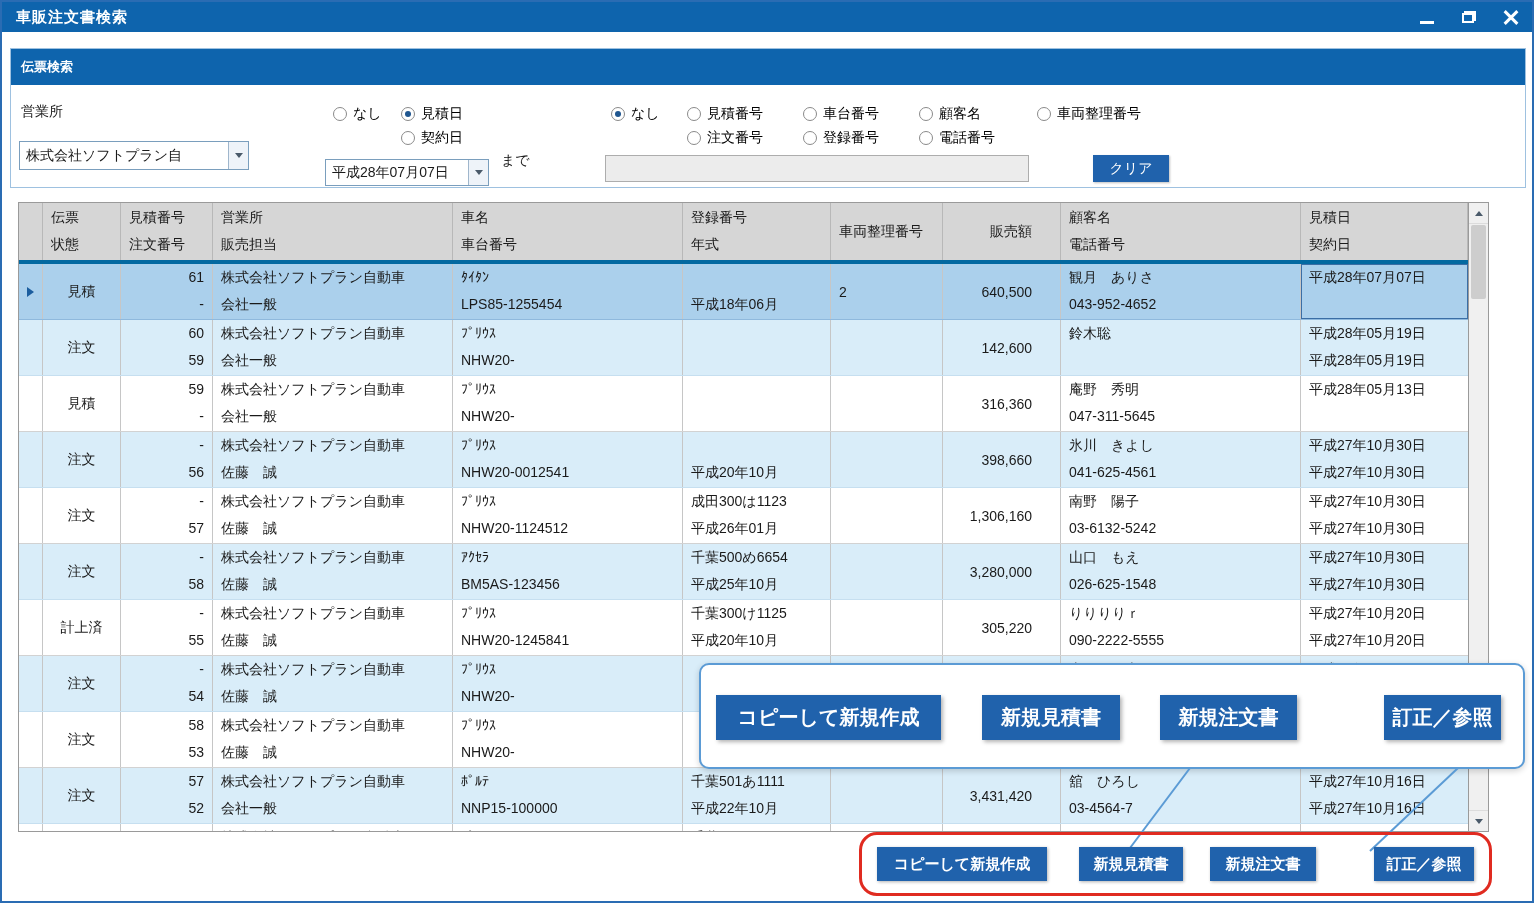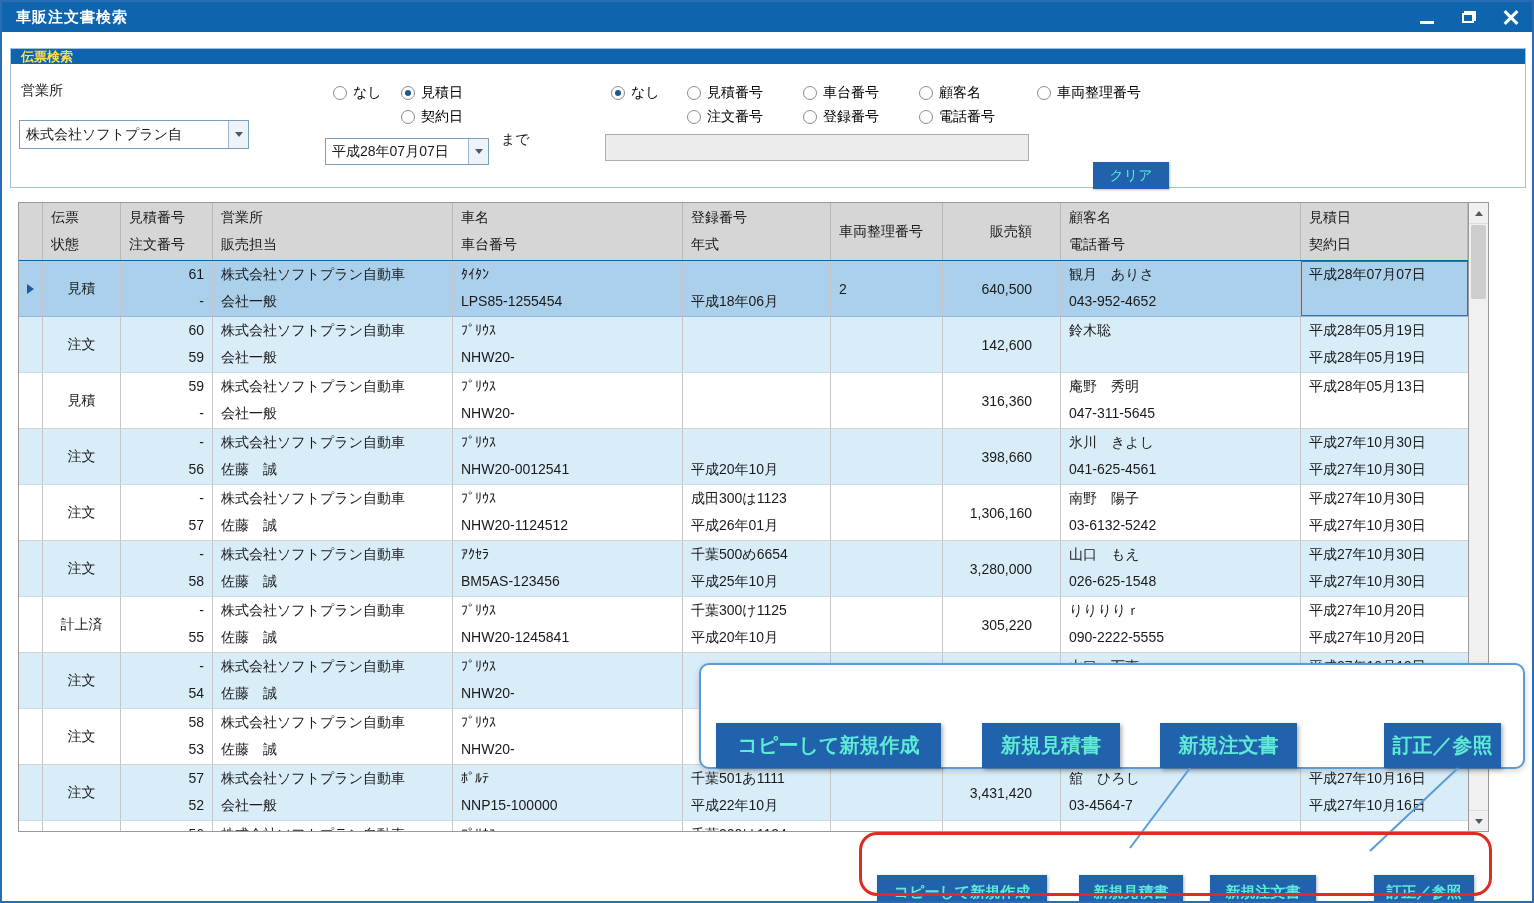--- a/index.html
+++ b/index.html
@@ -16,39 +16,39 @@
   .icon-restore::before{content:"";position:absolute;right:0;top:0;width:8px;height:6px;border:2px solid #fff;}
   .icon-restore::after{content:"";position:absolute;left:0;bottom:0;width:8px;height:6px;border:2px solid #fff;background:#0e64ad;}
   .icon-close{position:relative;width:16px;height:16px;}
   .icon-close::before,.icon-close::after{content:"";position:absolute;left:-1px;top:7px;width:18px;height:3px;background:#fff;}
   .icon-close::before{transform:rotate(45deg);}
   .icon-close::after{transform:rotate(-45deg);}
 
   
   .search-panel{position:absolute;left:8px;top:46px;width:1516px;height:140px;box-sizing:border-box;
     border:1px solid #9ec1e0;background:#fff;}
-  .panel-header{height:15px;background:#0e64ad;color:#fde047;font-size:13px;font-weight:bold;display:flex;align-items:center;padding-left:10px;box-sizing:border-box;}
+  .panel-header{height:36px;background:#0e64ad;color:#ffffff;font-size:13px;font-weight:bold;display:flex;align-items:center;padding-left:10px;box-sizing:border-box;}
   .panel-body{position:relative;height:110px;}
   .field-label{position:absolute;font-size:14px;color:#222;}
   .combo{position:absolute;box-sizing:border-box;border:1px solid #7a9ebd;background:#fff;display:flex;align-items:stretch;font-size:14px;cursor:default;}
   .combo .combo-text{flex:1;padding:0 6px;display:flex;align-items:center;white-space:nowrap;overflow:hidden;}
   .combo .combo-arrow{width:19px;border-left:1px solid #9fb6cc;background:#eef3f9;display:flex;align-items:center;justify-content:center;}
   .tri-down{width:0;height:0;border-left:4px solid transparent;border-right:4px solid transparent;border-top:5px solid #4a5a6a;}
   .tri-up{width:0;height:0;border-left:4px solid transparent;border-right:4px solid transparent;border-bottom:5px solid #4a5a6a;}
   .radio{position:absolute;display:inline-flex;align-items:center;gap:6px;font-size:14px;color:#000000;cursor:default;}
   .radio .dot{width:14px;height:14px;box-sizing:border-box;border:1px solid #8a8a8a;border-radius:50%;background:#fff;position:relative;flex:0 0 auto;}
   .radio.checked .dot::after{content:"";position:absolute;left:3px;top:3px;width:6px;height:6px;border-radius:50%;background:#20568f;}
   .keyword-input{position:absolute;box-sizing:border-box;border:1px solid #adadad;background:#ececec;font-size:14px;padding:0 6px;font-family:inherit;}
-  .btn-blue{background:#2062ac;color:#5eead4;border:none;display:flex;align-items:center;justify-content:center;cursor:pointer;font-family:inherit;box-sizing:border-box;margin-top:28px;}
+  .btn-blue{background:#2062ac;color:#ffffff;border:none;display:flex;align-items:center;justify-content:center;cursor:pointer;font-family:inherit;box-sizing:border-box;}
   .btn-clear{position:absolute;left:1082px;top:70px;width:76px;height:27px;font-size:14px;box-shadow:1px 1px 2px rgba(0,0,0,.25);}
 
   
   .grid{position:absolute;left:16px;top:200px;width:1471px;height:630px;box-sizing:border-box;border:1px solid #9a9a9a;background:#fff;}
   .grid-inner{position:absolute;left:0;top:0;width:1449px;bottom:0;overflow:hidden;}
-  .grid-header{display:flex;height:57px;background:#d6d6d6;border-bottom:1px solid #0369a1;}
+  .grid-header{display:flex;height:57px;background:#d6d6d6;border-bottom:4px solid #0369a1;}
   .grid-header .cell{border-right:1px solid #b8b8b8;padding-top:1px;}
   .grid-row{display:flex;height:55px;border-bottom:1px solid #d2d2d2;background:#fff;cursor:default;}
   .grid-row.alt{background:#d9edf9;border-bottom-color:#c6dff0;}
   .grid-row.selected{background:#abd0ec;border-bottom-color:#8fb9dd;}
   .grid-row.selected .c-dates{box-shadow:inset 0 0 0 1px #3b6ea5;}
   .cell{box-sizing:border-box;border-right:1px solid #c6c6c6;padding:0 8px;overflow:hidden;font-size:14px;}
   .cell .l{height:27px;line-height:27px;white-space:nowrap;overflow:hidden;}
   .cell .l.r{text-align:right;}
   .single{display:flex;align-items:center;white-space:nowrap;}
   .single.r{justify-content:flex-end;}

